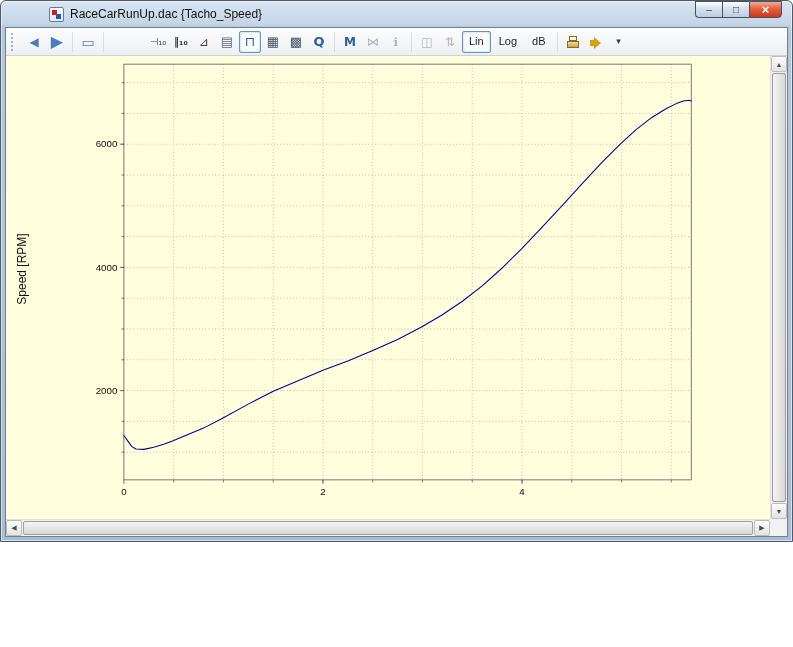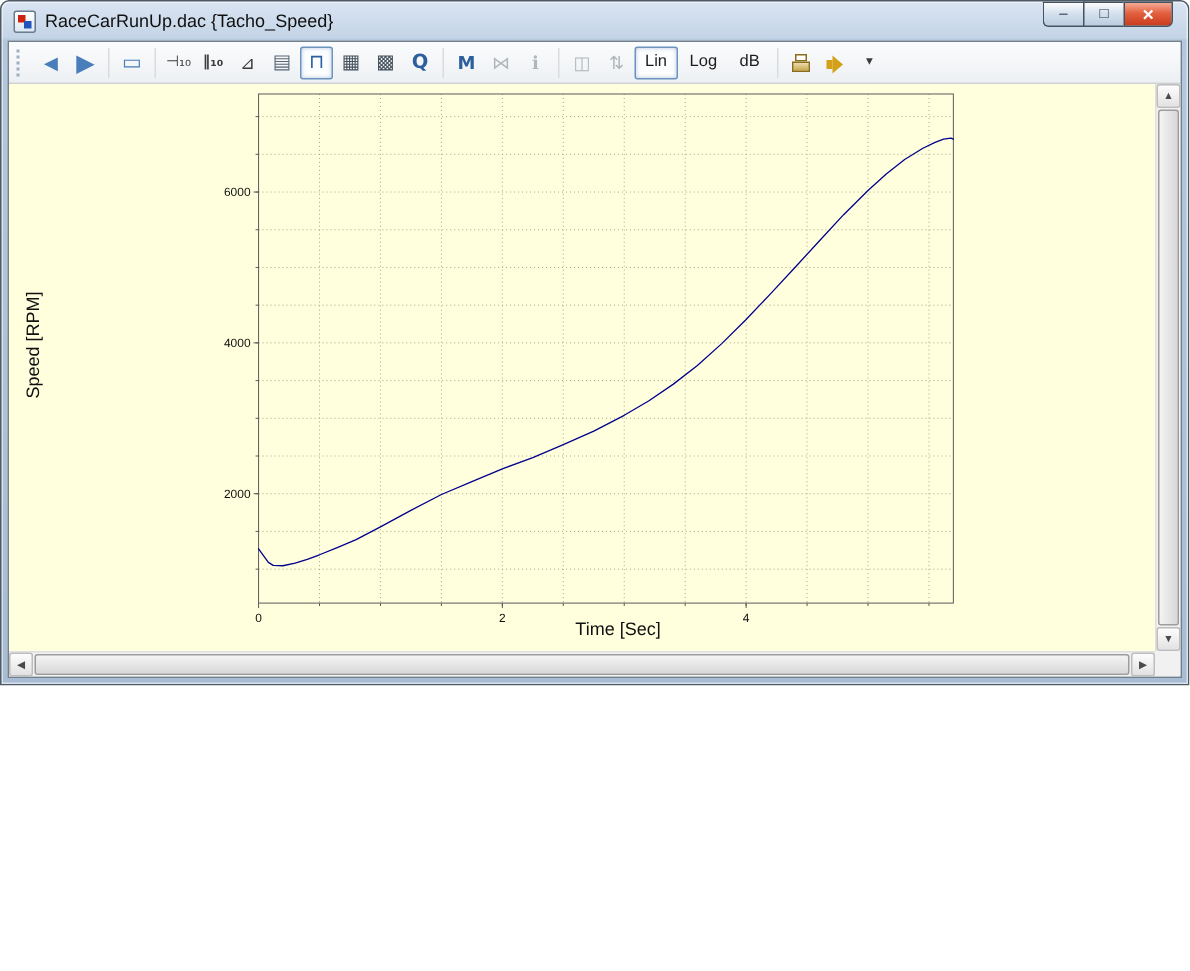--- a/index.html
+++ b/index.html
@@ -1,21 +1,21 @@
 <!DOCTYPE html>
 <html><head>
 <meta charset="utf-8">
 <style>
   html,body{margin:0;padding:0;background:#ffffff;font-family:"Liberation Sans",sans-serif;}
 
   
-  .window{position:relative;width:793px;height:457px;box-sizing:border-box;
+  .window{position:relative;width:793px;height:542px;box-sizing:border-box;
     border:1px solid #4e5a66;border-radius:6px 6px 0 0;
     background:linear-gradient(180deg,#dae5f3 0%,#c4d4e6 24px,#b4c7dc 26px,#a8bdd4 100%);
-    box-shadow:inset 0 0 0 1px rgba(255,255,255,.55);}
+    box-shadow:inset 0 0 0 1px rgba(255,255,255,.55);padding-left:40px;}
   .titlebar{height:26px;display:flex;align-items:center;gap:6px;padding:0 8px;}
   .app-icon{width:15px;height:15px;position:relative;box-sizing:border-box;
     background:linear-gradient(#ffffff,#dce8f4);border:1px solid #6b7b8b;border-radius:2px;flex:0 0 auto;}
   .app-icon::before{content:"";position:absolute;left:2px;top:2px;width:5px;height:5px;background:#cc2211;}
   .app-icon::after{content:"";position:absolute;right:2px;bottom:2px;width:5px;height:5px;background:#2255bb;}
   .title-text{font-size:12px;color:#101010;white-space:nowrap;}
   .win-controls{position:absolute;top:0;right:10px;display:flex;z-index:5;}
   .win-btn{width:27px;height:17px;box-sizing:border-box;border:1px solid #44535f;
     display:flex;align-items:center;justify-content:center;font-size:10px;line-height:1;color:#243447;
     background:linear-gradient(#fcfdfe,#d5e1ee 45%,#bccddf);cursor:default;}
@@ -89,21 +89,21 @@
   </div>
 
   <div class="content">
     <div class="toolbar">
         <span class="tb-handle"></span>
         <button class="tb-btn" style="color: rgb(74, 126, 187); font-size: 12px;">◀</button>
         <button class="tb-btn" style="color: rgb(74, 126, 187); font-size: 16px;">▶</button>
         <span class="tb-sep"></span>
         <button class="tb-btn" style="color: rgb(74, 126, 187); font-size: 14px;">▭</button>
         <span class="tb-sep"></span>
-        <button class="tb-btn" style="color: rgb(60, 60, 60); font-size: 10px;">⊣₁₀</button>
+        <button class="tb-btn" style="color: rgb(60, 60, 60); font-size: 10px; margin-left: 39px;">⊣₁₀</button>
         <button class="tb-btn" style="color: rgb(60, 60, 60); font-size: 10px; font-weight: bold;">‖₁₀</button>
         <button class="tb-btn" style="color: rgb(60, 60, 60); font-size: 12px;">⊿</button>
         <button class="tb-btn" style="color: rgb(90, 106, 122); font-size: 13px;">▤</button>
         <button class="tb-btn active" style="color: rgb(43, 95, 158); font-size: 13px;">⊓</button>
         <button class="tb-btn" style="color: rgb(68, 80, 92); font-size: 13px;">▦</button>
         <button class="tb-btn" style="color: rgb(68, 80, 92); font-size: 13px;">▩</button>
         <button class="tb-btn bold" style="color: rgb(43, 95, 158); font-size: 13px;">Q</button>
         <span class="tb-sep"></span>
         <button class="tb-btn bold" style="color: rgb(43, 95, 158); font-size: 12px;">M</button>
         <button class="tb-btn disabled" style="font-size: 12px;">⋈</button>
@@ -179,21 +179,20 @@
           <text x="546.421052631579" y="539" text-anchor="middle" font-size="12" font-family="Liberation Sans, sans-serif" fill="#101010">4</text>
           <line x1="58" y1="410.44444444444446" x2="53" y2="410.44444444444446" stroke="#5a5a5a"></line>
           <text x="50" y="414.44444444444446" text-anchor="end" font-size="12" font-family="Liberation Sans, sans-serif" fill="#101010">2000</text>
           <line x1="58" y1="259.3333333333333" x2="53" y2="259.3333333333333" stroke="#5a5a5a"></line>
           <text x="50" y="263.3333333333333" text-anchor="end" font-size="12" font-family="Liberation Sans, sans-serif" fill="#101010">4000</text>
           <line x1="58" y1="108.22222222222223" x2="53" y2="108.22222222222223" stroke="#5a5a5a"></line>
           <text x="50" y="112.22222222222223" text-anchor="end" font-size="12" font-family="Liberation Sans, sans-serif" fill="#101010">6000</text>
           <polyline points="58.0,465.6 62.9,472.4 67.8,479.2 72.7,482.2 82.4,482.6 94.6,480.0 106.8,476.2 119.1,471.6 137.4,464.1 155.7,456.5 180.1,443.7 210.6,427.1 241.2,411.2 271.7,398.4 302.2,385.5 332.7,374.2 363.3,361.3 393.8,347.7 424.3,331.9 448.7,317.5 473.2,300.9 497.6,282.0 522.0,260.1 546.4,235.9 570.8,210.2 595.3,183.8 619.7,157.3 644.1,130.9 668.5,106.7 686.8,90.1 705.2,75.7 723.5,64.4 735.7,58.4 744.2,55.3 751.6,54.2 754.0,55.3" fill="none" stroke="#00008c" stroke-width="1.3" stroke-linejoin="round" stroke-linecap="round"></polyline>
         </svg>
       <div class="ylabel">Speed [RPM]</div>
-      <div class="xlabel">Time [Sec]</div>
     </div>
 
     <div class="vscroll">
       <div class="scroll-btn up">▲</div>
       <div class="vthumb"></div>
       <div class="scroll-btn down">▼</div>
     </div>
 
     <div class="hscroll">
       <div class="scroll-btn left">◀</div>

